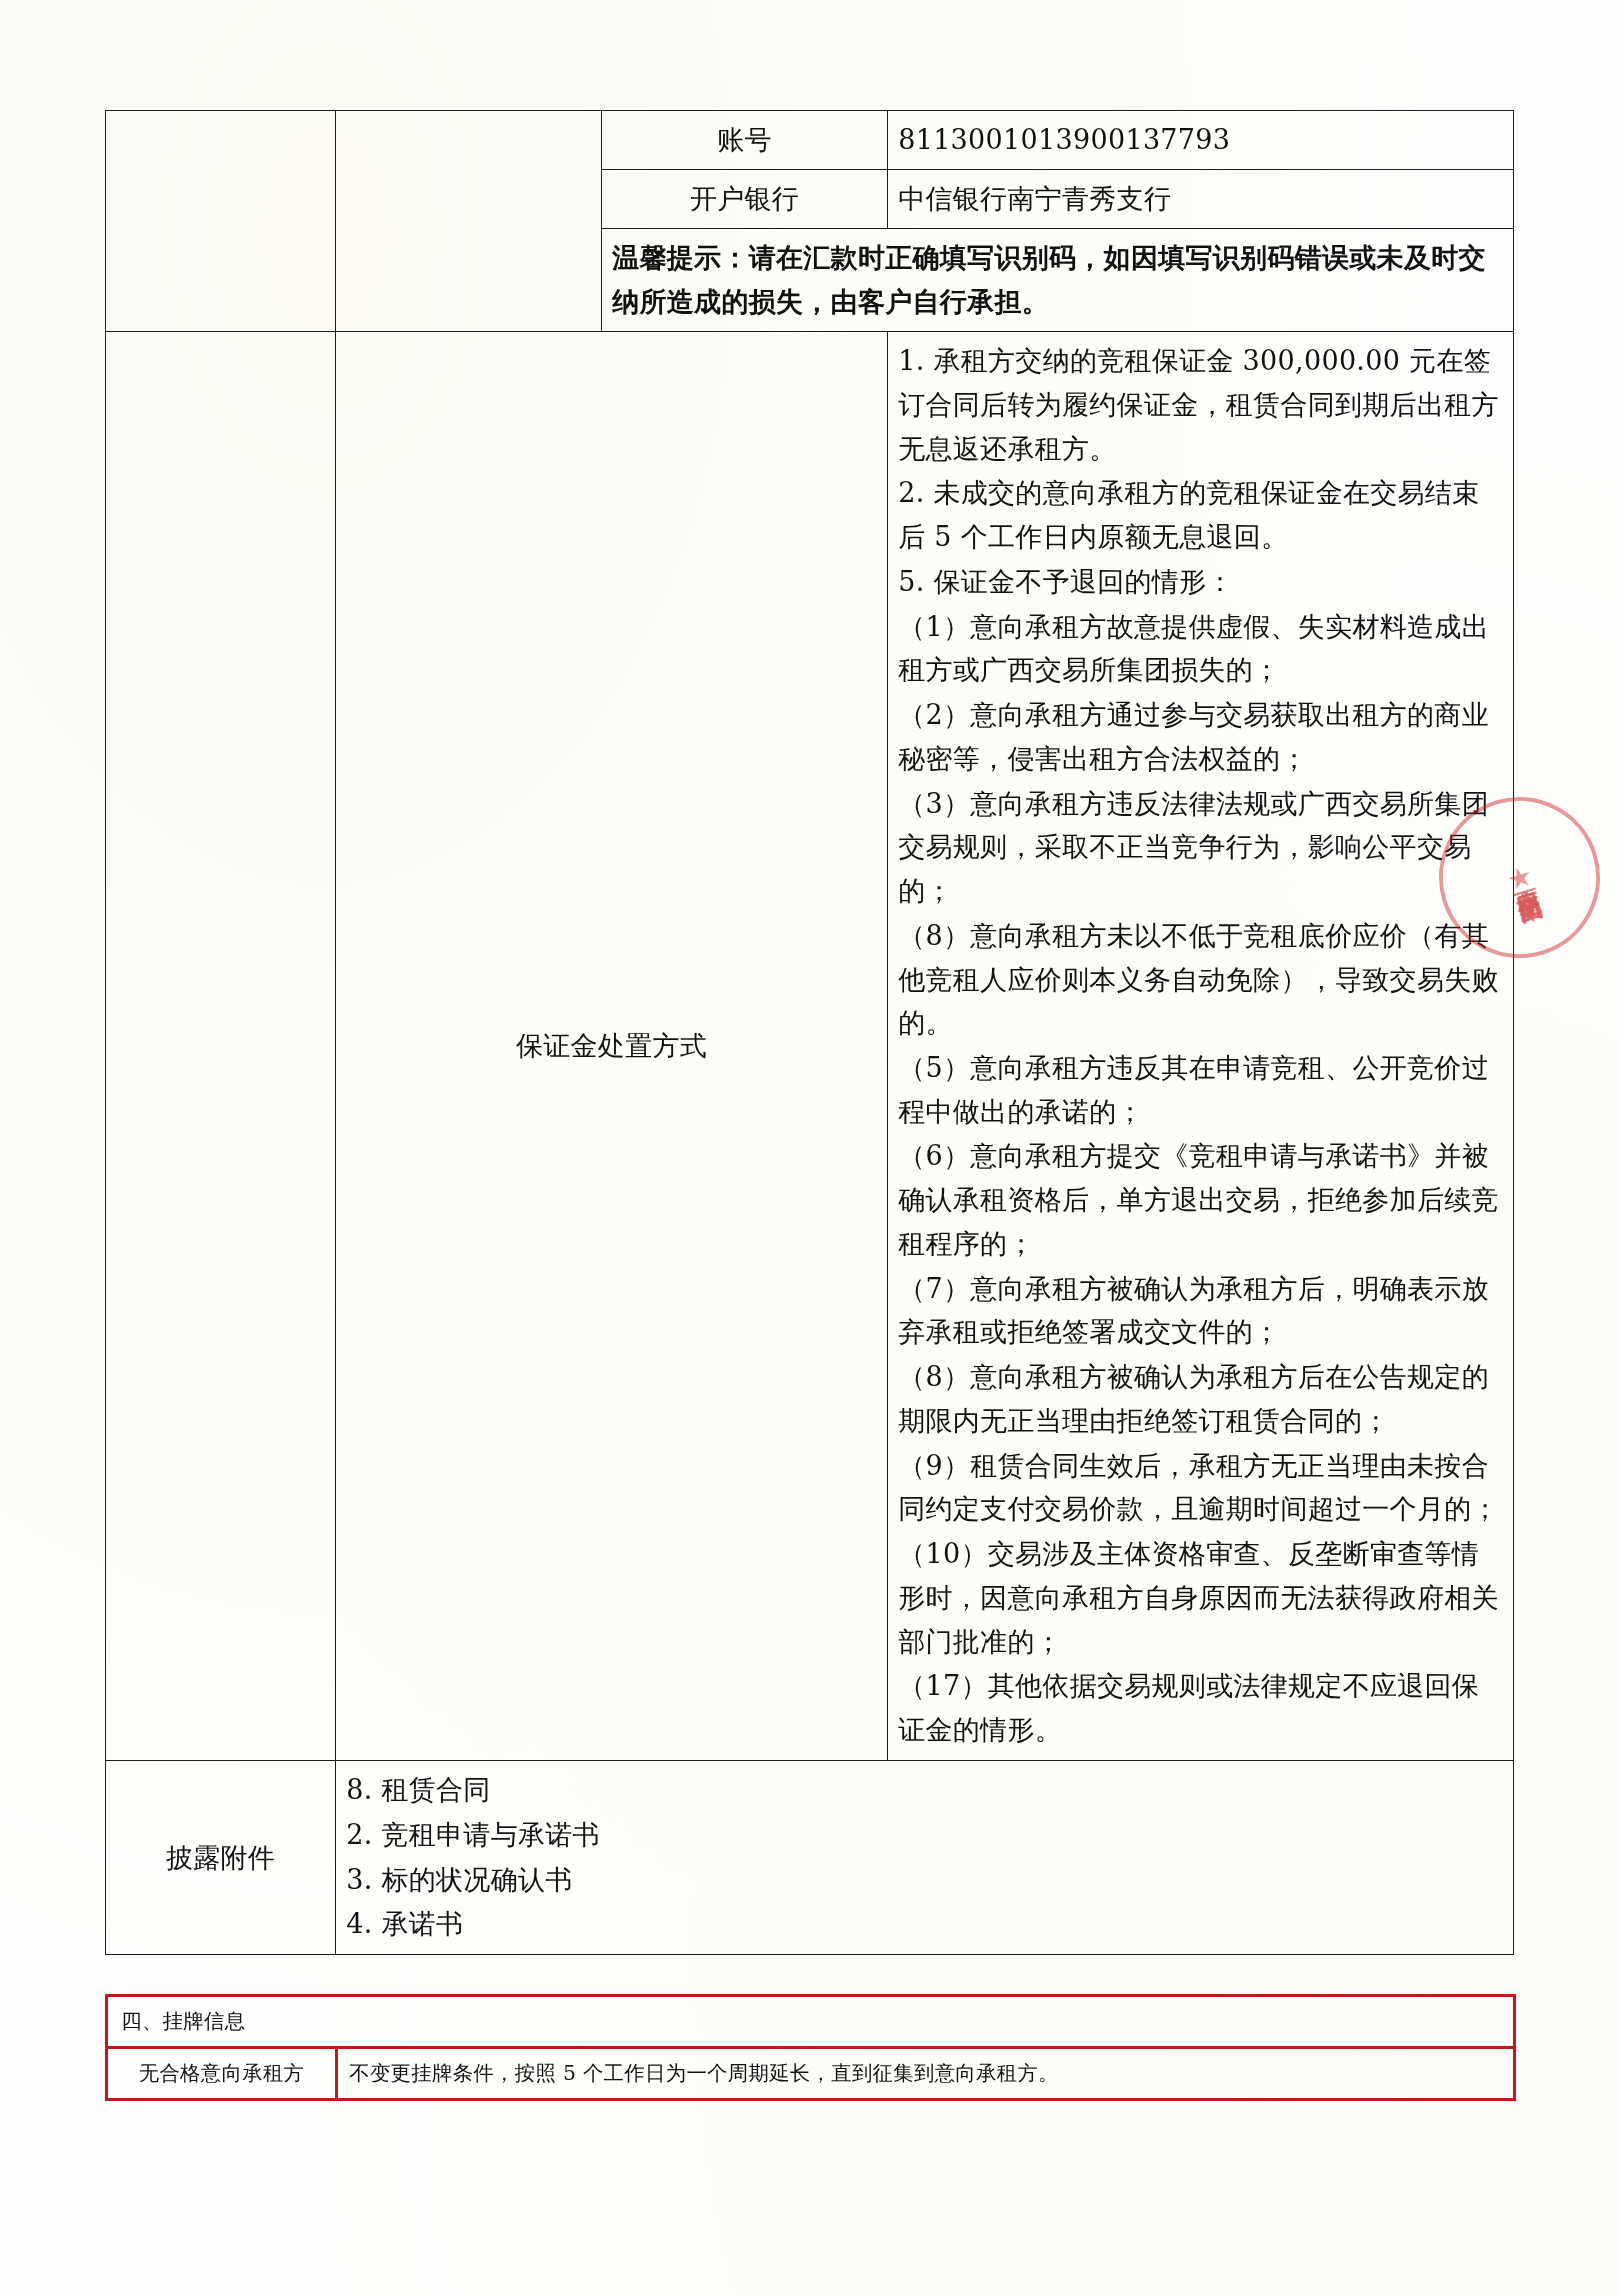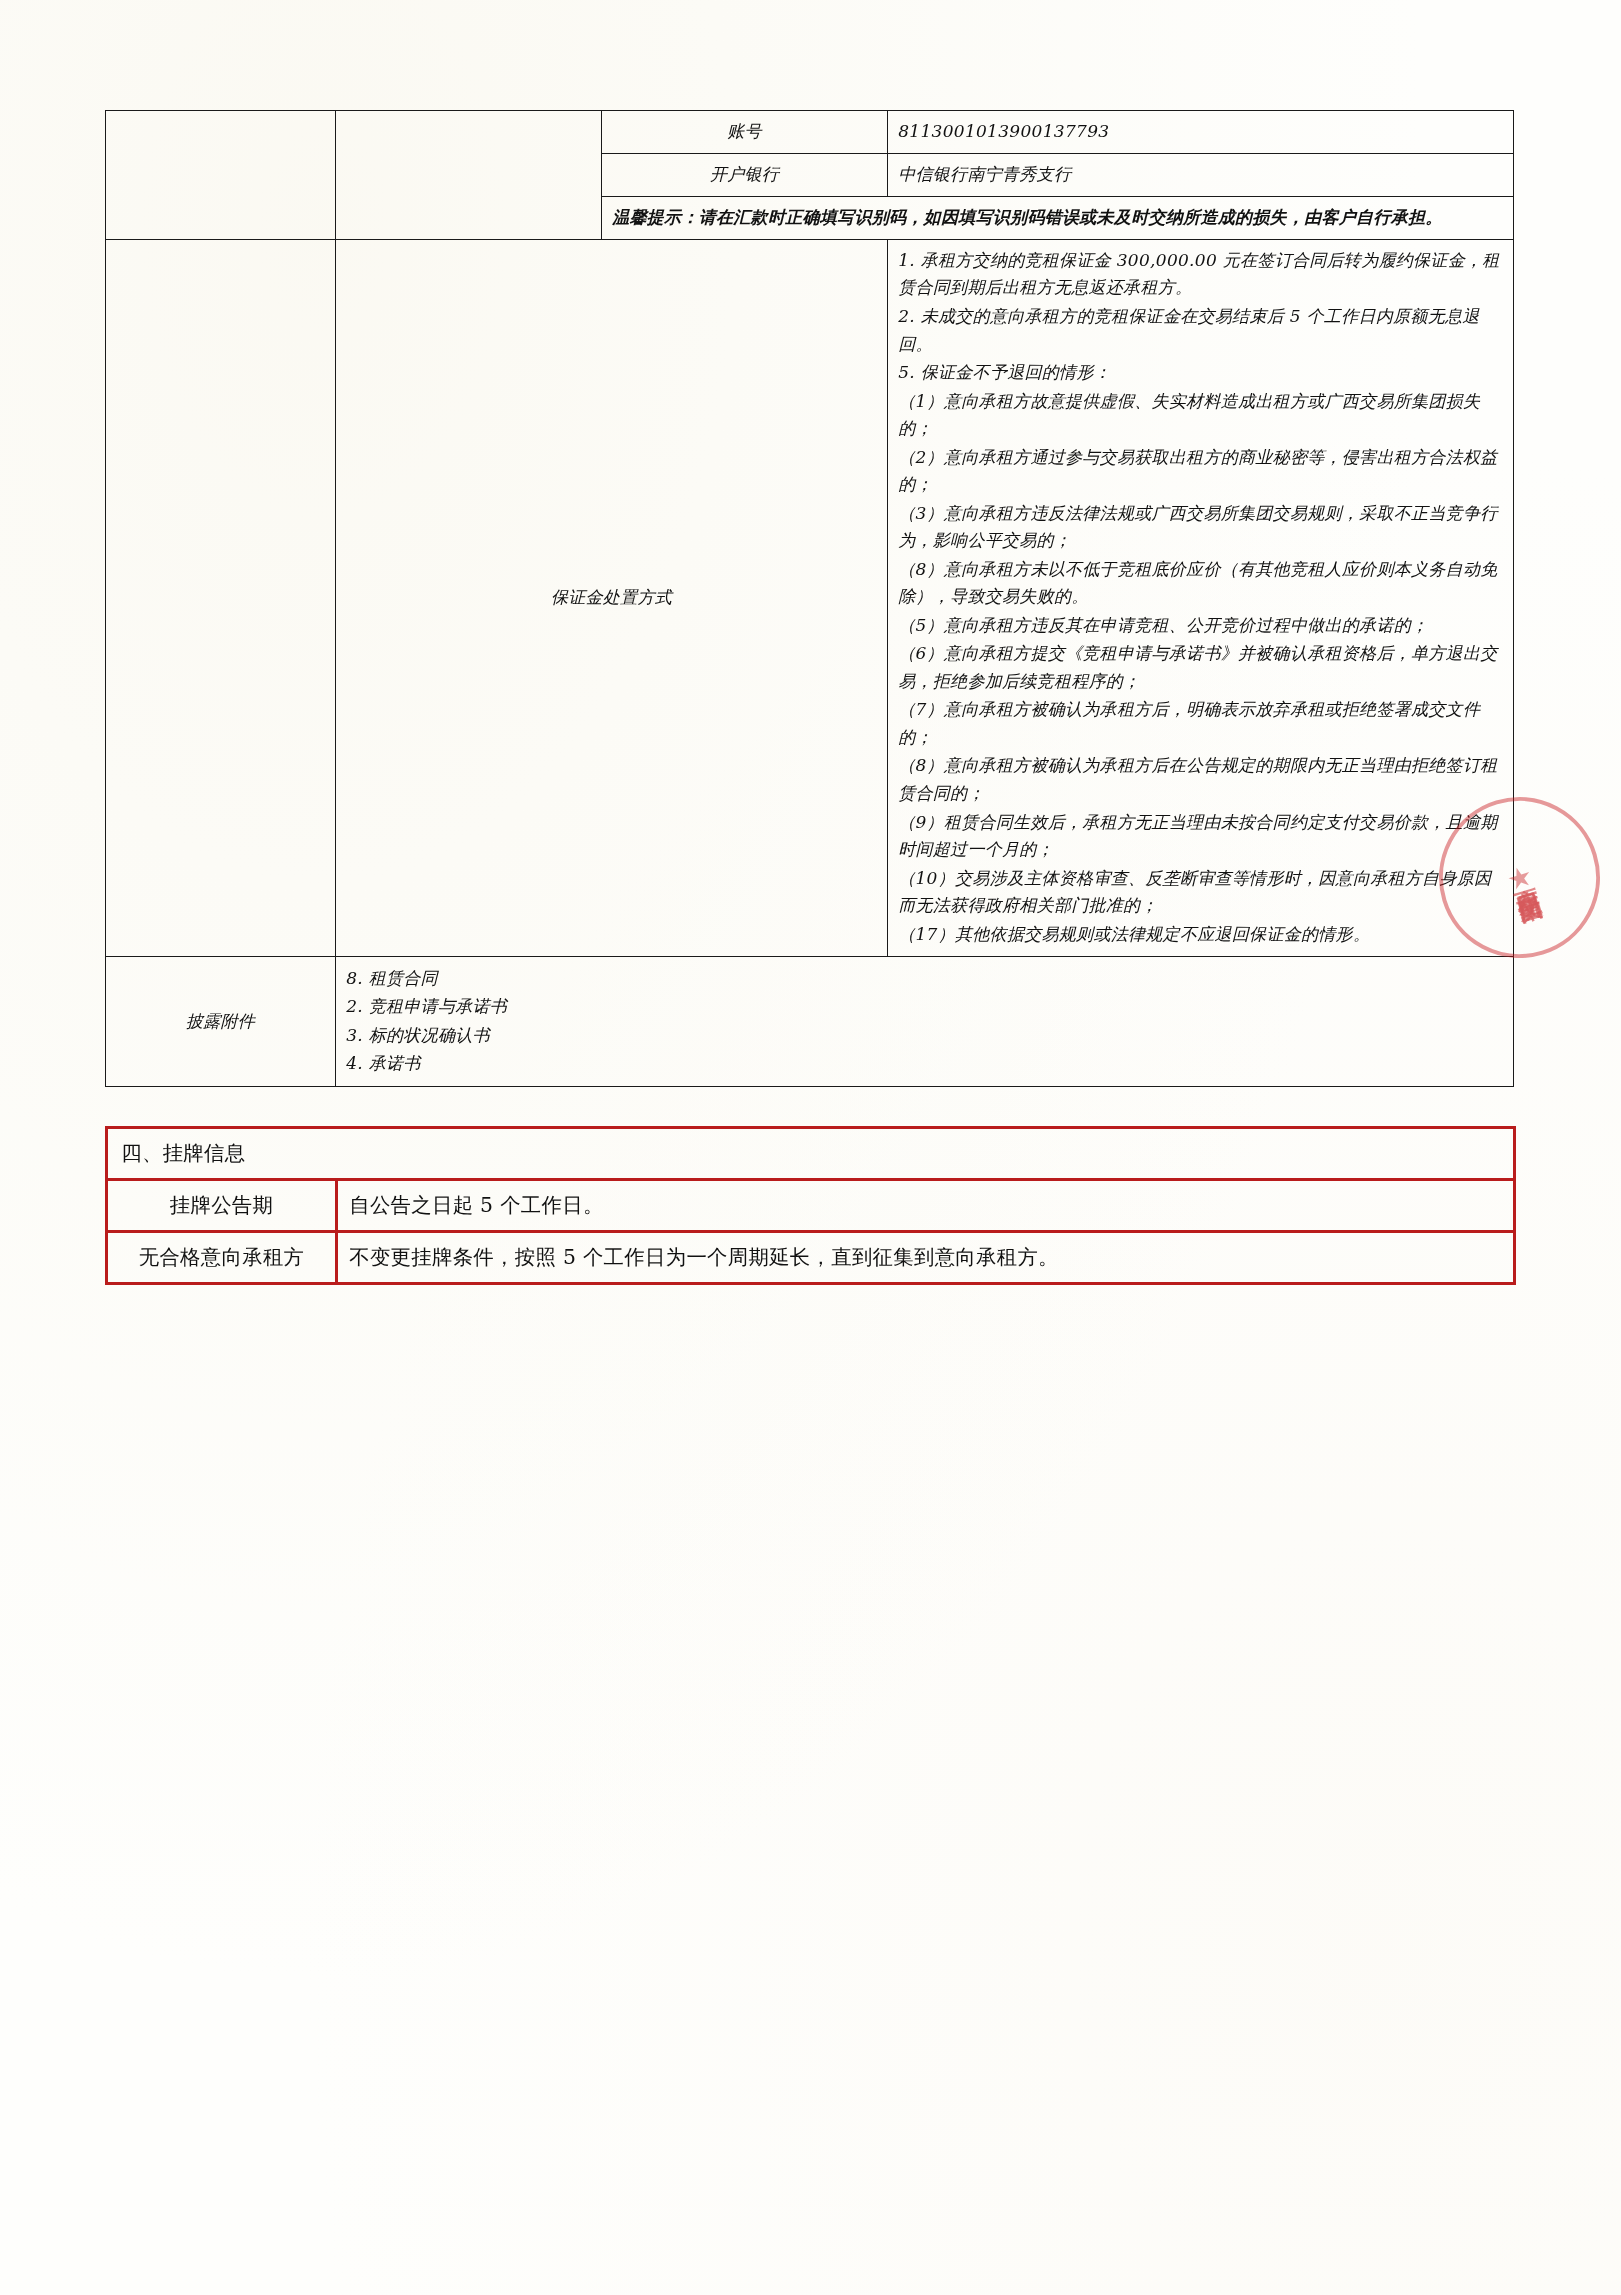--- a/index.html
+++ b/index.html
@@ -39,24 +39,23 @@
   }
   table.doc {
     border-collapse: collapse;
     width: 1408px;
     table-layout: fixed;
   }
   table.doc td {
     border: 1px solid #1a1a1a;
     vertical-align: top;
     padding: 7.2px 10.2px;
-    font-size: 17px;
+    font-size: 27px;
     line-height: 1.62;
     letter-spacing: 0.3px;
-    font-style: italic;
   }
   .c-center {
     text-align: center;
     vertical-align: middle !important;
   }
   .c-mid {
     vertical-align: middle !important;
   }
   .nowrap-pad {
     padding-left: 13.3px;
@@ -193,24 +192,20 @@
       <colgroup>
         <col style="width:230px">
         <col style="width:1178px">
       </colgroup>
 
       <tbody>
           <tr>
         <td colspan="2" class="sec-title">四、挂牌信息</td>
       </tr>
 
-      <tr>
-        <td class="c-center">挂牌公告期</td>
-        <td>自公告之日起 5 个工作日。</td>
-      </tr>
 
       <tr>
         <td class="c-center">无合格意向承租方</td>
         <td>不变更挂牌条件，按照 5 个工作日为一个周期延长，直到征集到意向承租方。</td>
       </tr>
     </tbody>
       </table>
 
   </div>
 

